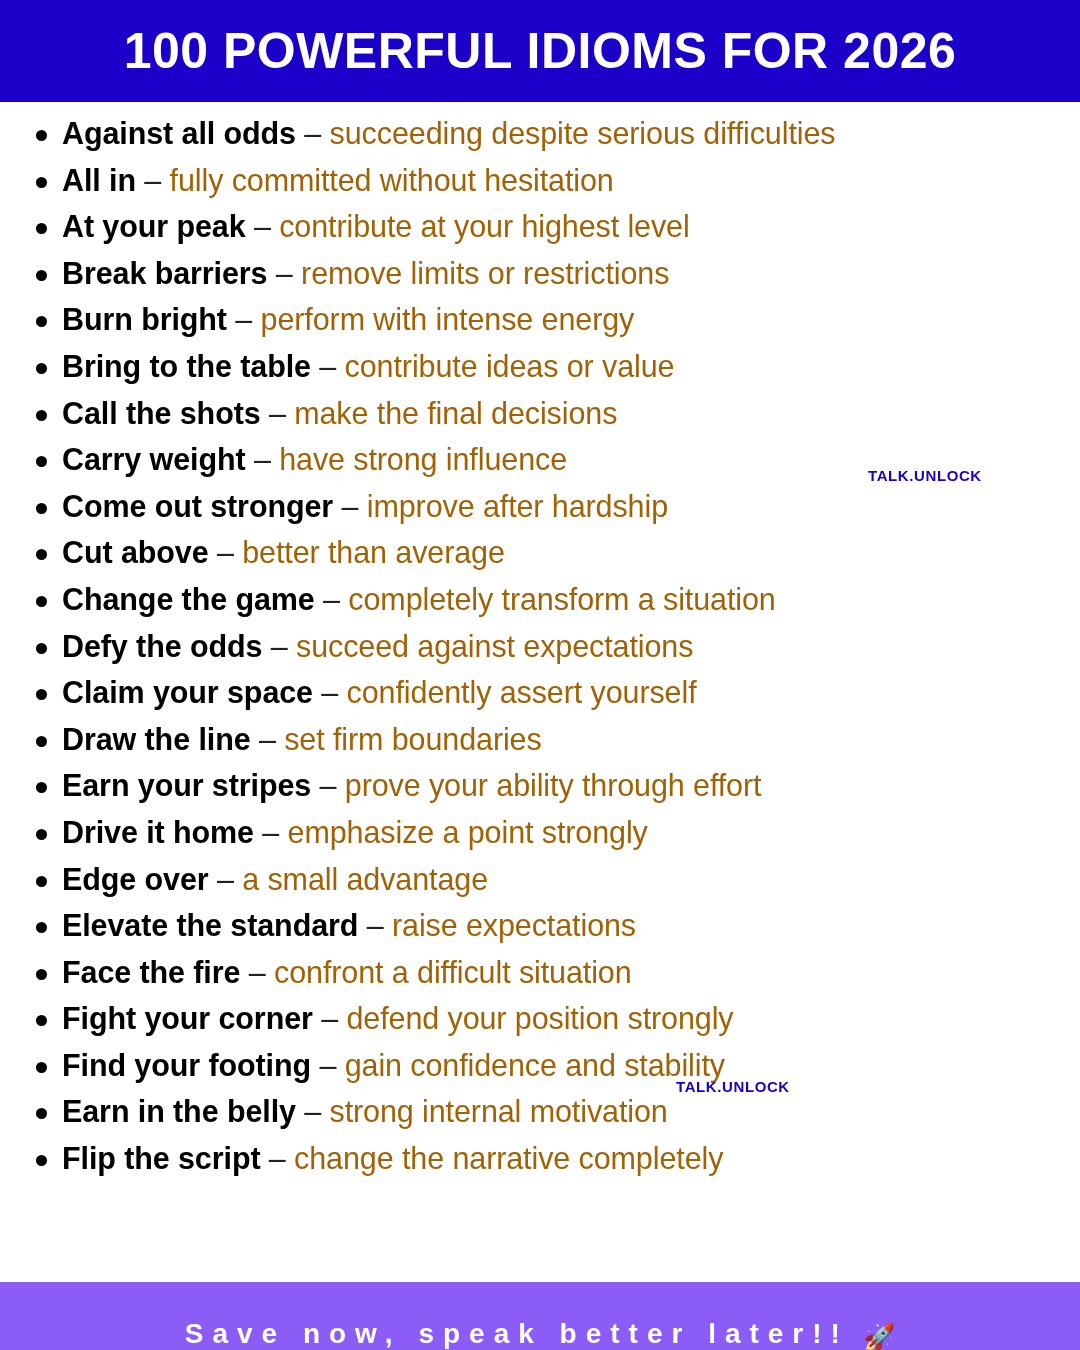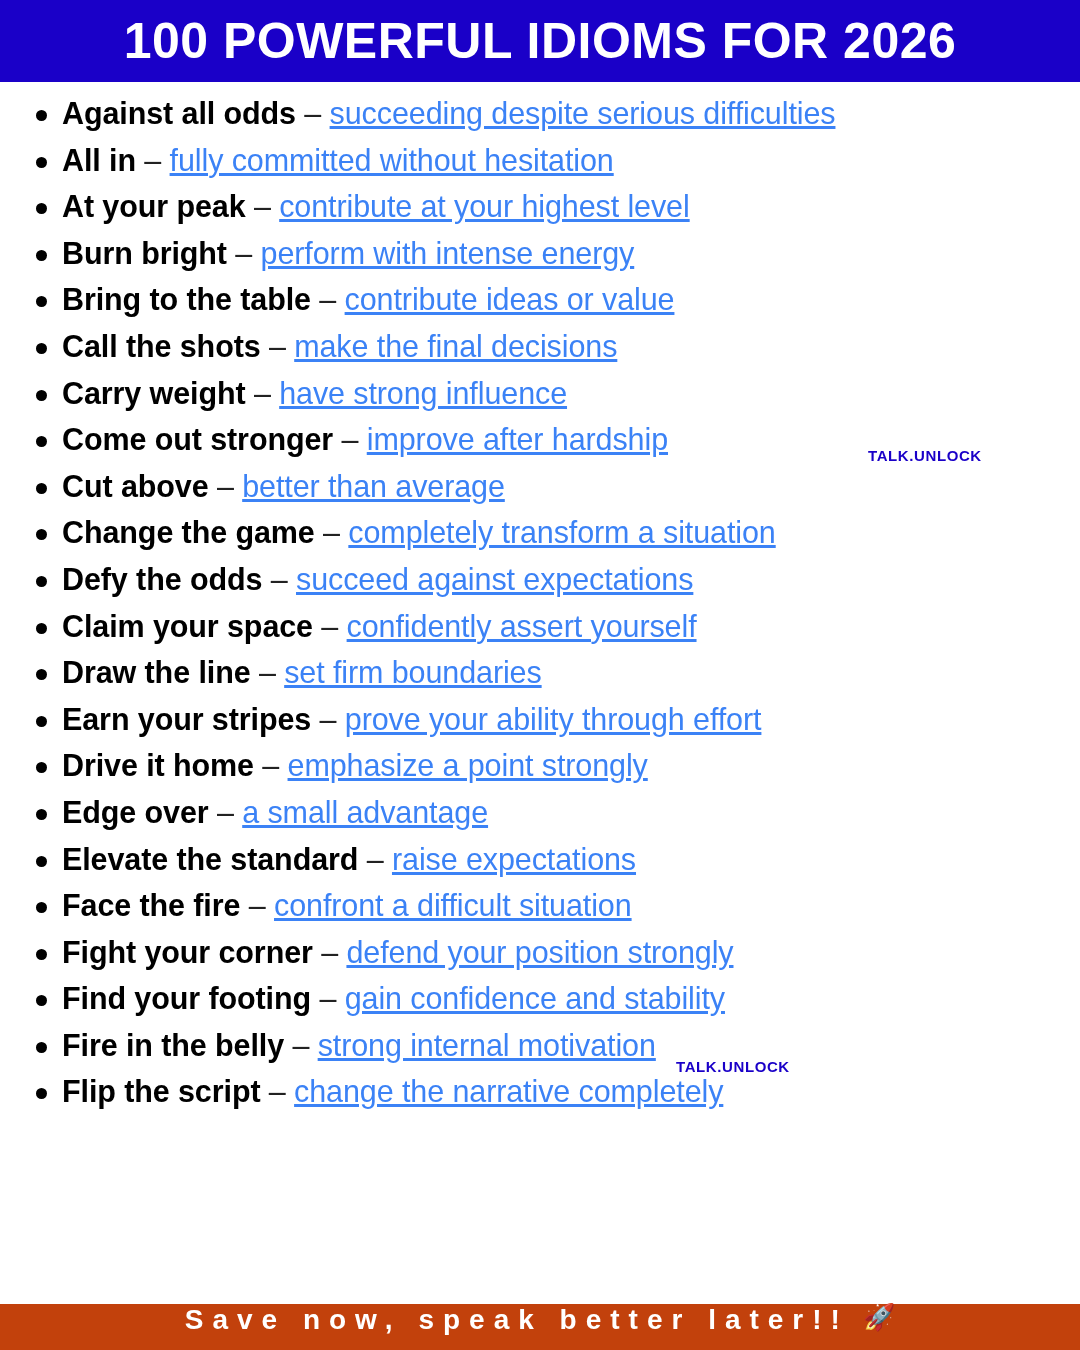--- a/index.html
+++ b/index.html
@@ -14,21 +14,21 @@
     position: relative;
     width: 1080px;
     height: 1350px;
     background: #ffffff;
     display: flex;
     flex-direction: column;
   }
   .header-bar {
     background: #1a00c8;
     width: 100%;
-    height: 82px;
+    height: 102px;
     display: flex;
     align-items: center;
     justify-content: center;
     flex: 0 0 auto;
   }
   .header-title {
     color: #ffffff;
     font-size: 50px;
     font-weight: bold;
     letter-spacing: 0.5px;
@@ -66,38 +66,37 @@
     border-radius: 50%;
   }
   .term {
     font-weight: bold;
     color: #000000;
   }
   .dash {
     color: #222222;
   }
   .meaning {
-    color: #3b82f6;
-    text-decoration: underline;
+    color: #a16207;
   }
   .watermark {
     position: absolute;
     color: #1a00c8;
     font-size: 15px;
     font-weight: bold;
     letter-spacing: 0.6px;
   }
   .wm-1 { left: 868px; top: 365px; }
   .wm-2 { left: 676px; top: 976px; }
   .footer-bar {
-    background: #c2410c;
+    background: #8b5cf6;
     width: 100%;
-    height: 46px;
+    height: 68px;
     display: flex;
-    align-items: flex-start;
+    align-items: flex-end;
     justify-content: center;
     flex: 0 0 auto;
     gap: 14px;
   }
   .footer-text {
     color: #ffffff;
     font-size: 28px;
     font-weight: bold;
     letter-spacing: 9px;
     white-space: nowrap;
@@ -114,38 +113,39 @@
 
   <div class="header-bar">
     <div class="header-title">100 POWERFUL IDIOMS FOR 2026</div>
   </div>
 
   <div class="content">
     <ul class="idiom-list">
       <li><span class="term">Against all odds</span> <span class="dash">–</span> <span class="meaning">succeeding despite serious difficulties</span></li>
       <li><span class="term">All in</span> <span class="dash">–</span> <span class="meaning">fully committed without hesitation</span></li>
       <li><span class="term">At your peak</span> <span class="dash">–</span> <span class="meaning">contribute at your highest level</span></li>
+      <li><span class="term">Break barriers</span> <span class="dash">–</span> <span class="meaning">remove limits or restrictions</span></li>
       <li><span class="term">Burn bright</span> <span class="dash">–</span> <span class="meaning">perform with intense energy</span></li>
       <li><span class="term">Bring to the table</span> <span class="dash">–</span> <span class="meaning">contribute ideas or value</span></li>
       <li><span class="term">Call the shots</span> <span class="dash">–</span> <span class="meaning">make the final decisions</span></li>
       <li><span class="term">Carry weight</span> <span class="dash">–</span> <span class="meaning">have strong influence</span></li>
       <li><span class="term">Come out stronger</span> <span class="dash">–</span> <span class="meaning">improve after hardship</span></li>
       <li><span class="term">Cut above</span> <span class="dash">–</span> <span class="meaning">better than average</span></li>
       <li><span class="term">Change the game</span> <span class="dash">–</span> <span class="meaning">completely transform a situation</span></li>
       <li><span class="term">Defy the odds</span> <span class="dash">–</span> <span class="meaning">succeed against expectations</span></li>
       <li><span class="term">Claim your space</span> <span class="dash">–</span> <span class="meaning">confidently assert yourself</span></li>
       <li><span class="term">Draw the line</span> <span class="dash">–</span> <span class="meaning">set firm boundaries</span></li>
       <li><span class="term">Earn your stripes</span> <span class="dash">–</span> <span class="meaning">prove your ability through effort</span></li>
       <li><span class="term">Drive it home</span> <span class="dash">–</span> <span class="meaning">emphasize a point strongly</span></li>
       <li><span class="term">Edge over</span> <span class="dash">–</span> <span class="meaning">a small advantage</span></li>
       <li><span class="term">Elevate the standard</span> <span class="dash">–</span> <span class="meaning">raise expectations</span></li>
       <li><span class="term">Face the fire</span> <span class="dash">–</span> <span class="meaning">confront a difficult situation</span></li>
       <li><span class="term">Fight your corner</span> <span class="dash">–</span> <span class="meaning">defend your position strongly</span></li>
       <li><span class="term">Find your footing</span> <span class="dash">–</span> <span class="meaning">gain confidence and stability</span></li>
-      <li><span class="term">Fire in the belly</span> <span class="dash">–</span> <span class="meaning">strong internal motivation</span></li>
+      <li><span class="term">Earn in the belly</span> <span class="dash">–</span> <span class="meaning">strong internal motivation</span></li>
       <li><span class="term">Flip the script</span> <span class="dash">–</span> <span class="meaning">change the narrative completely</span></li>
     </ul>
 
     <div class="watermark wm-1">TALK.UNLOCK</div>
     <div class="watermark wm-2">TALK.UNLOCK</div>
   </div>
 
   <div class="footer-bar">
     <div class="footer-text">Save now, speak better later!!</div>
     <div class="footer-icon">🚀</div>

